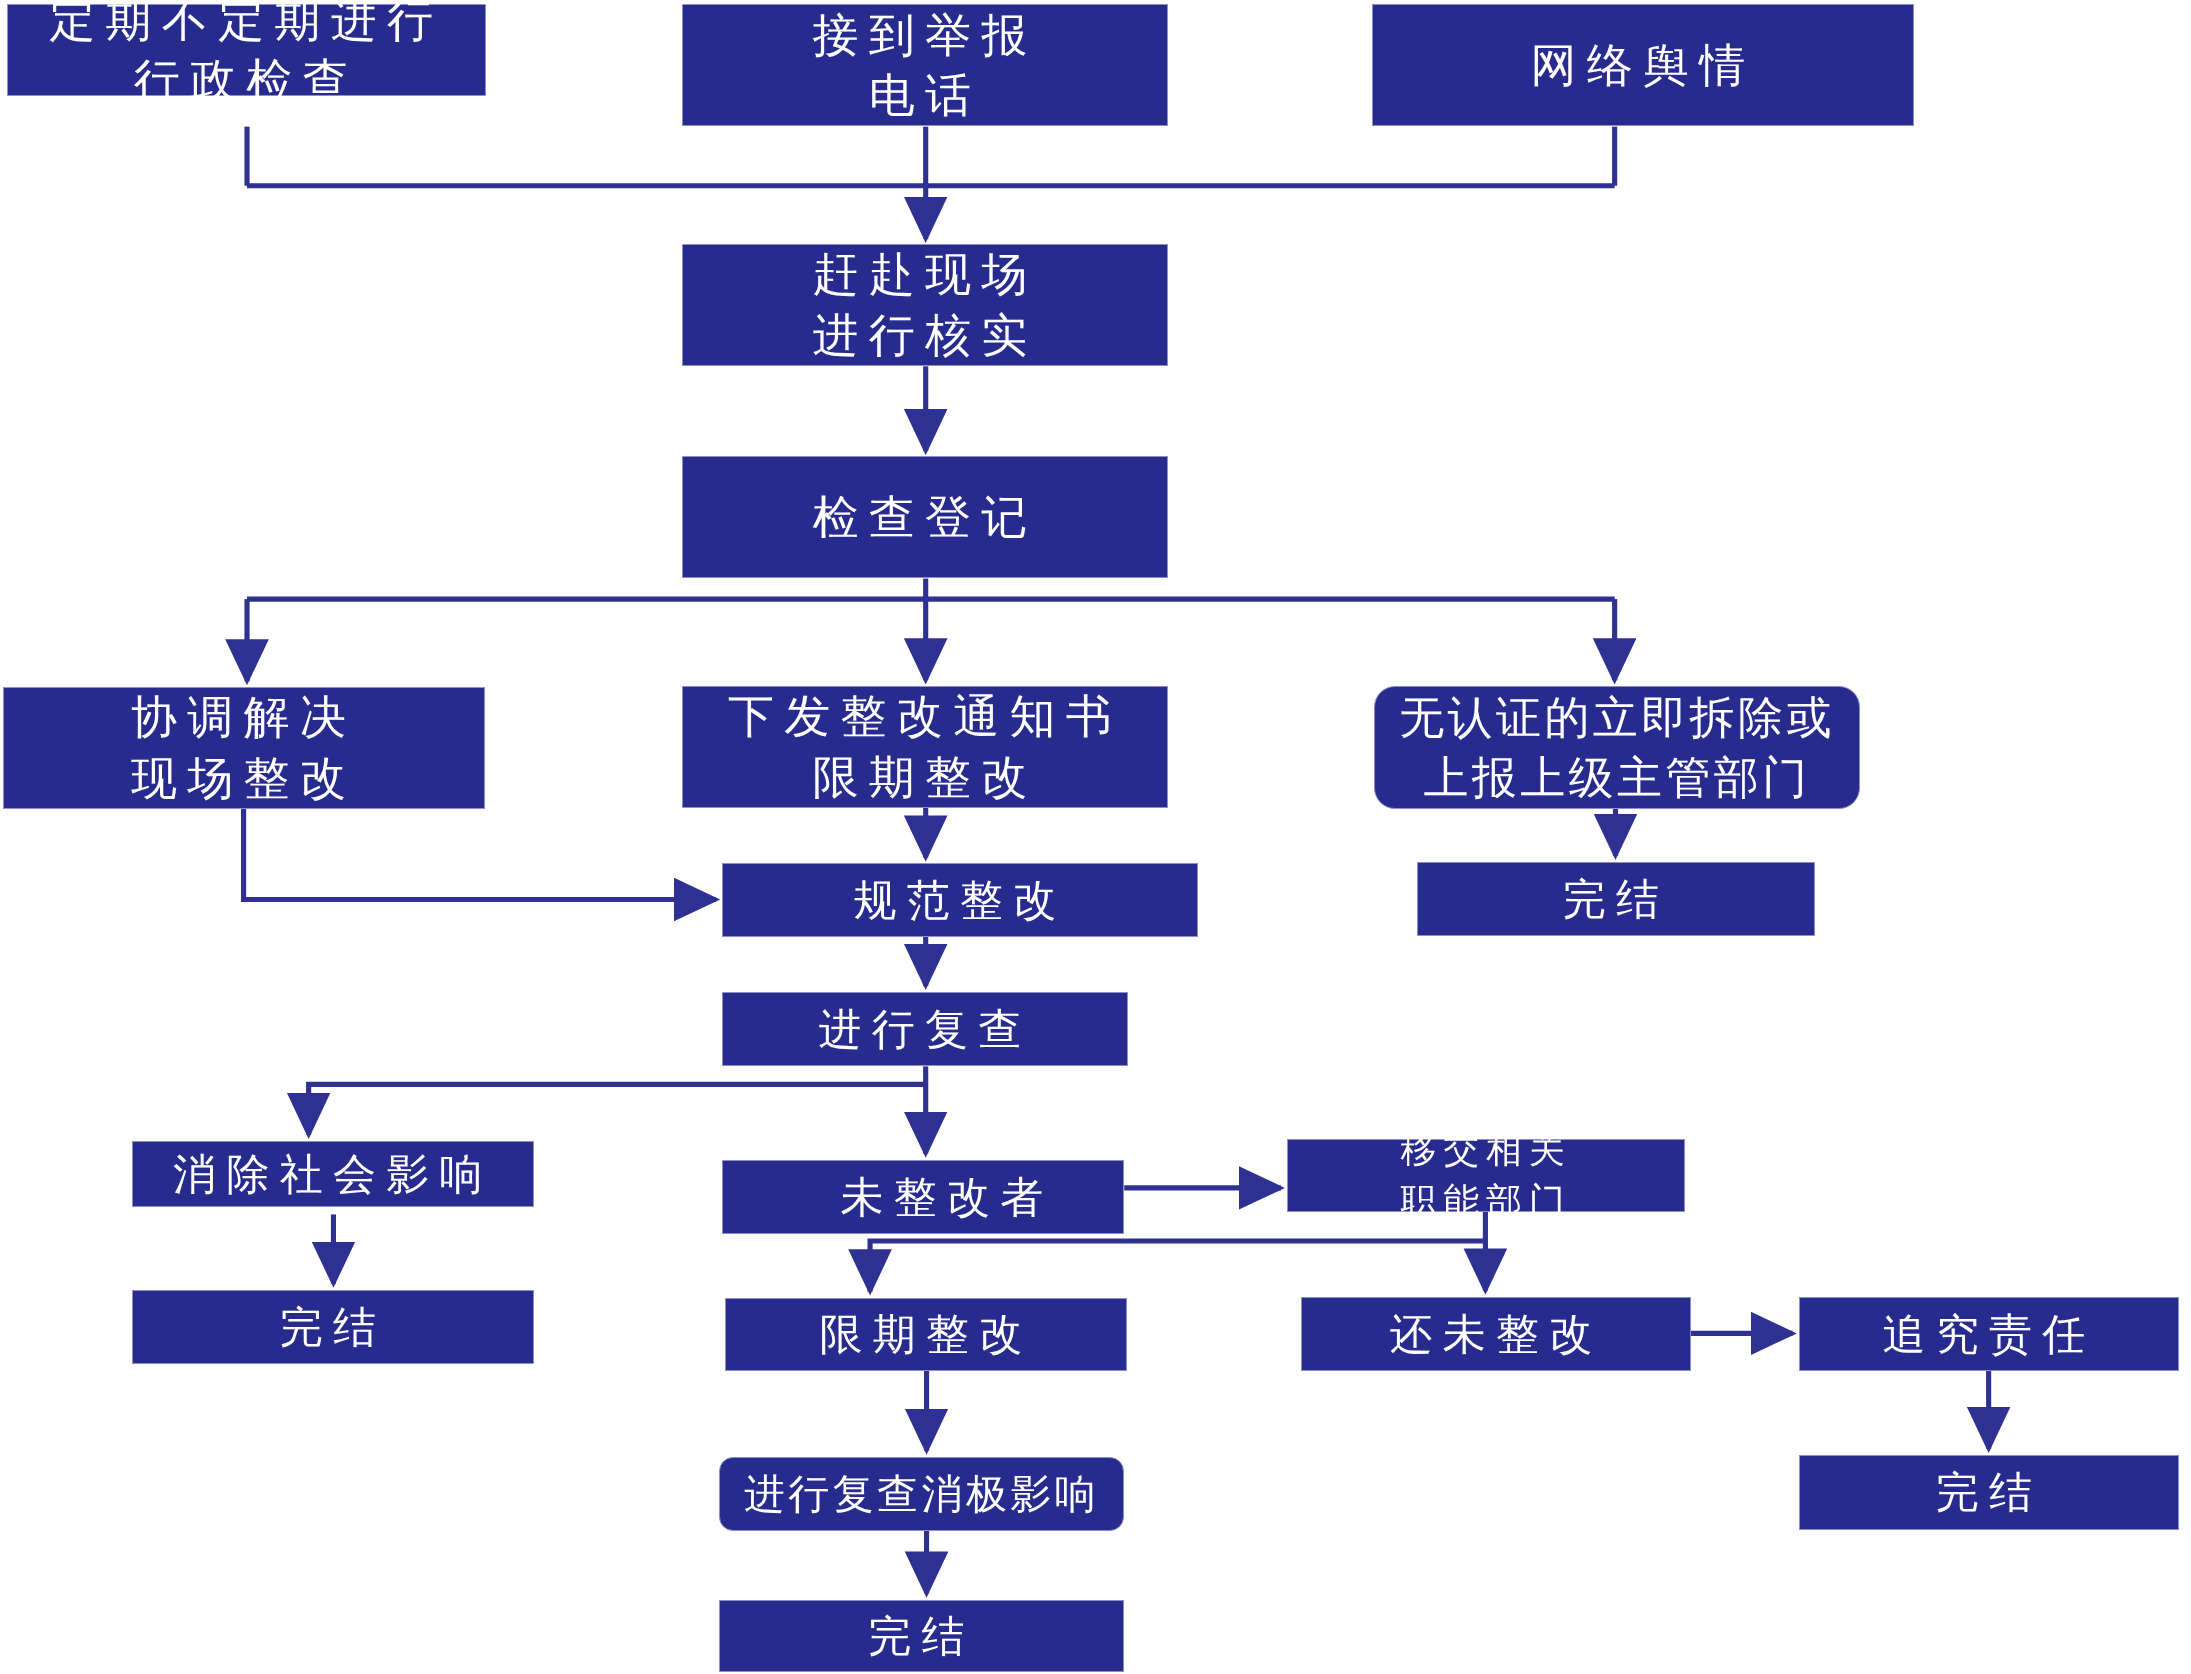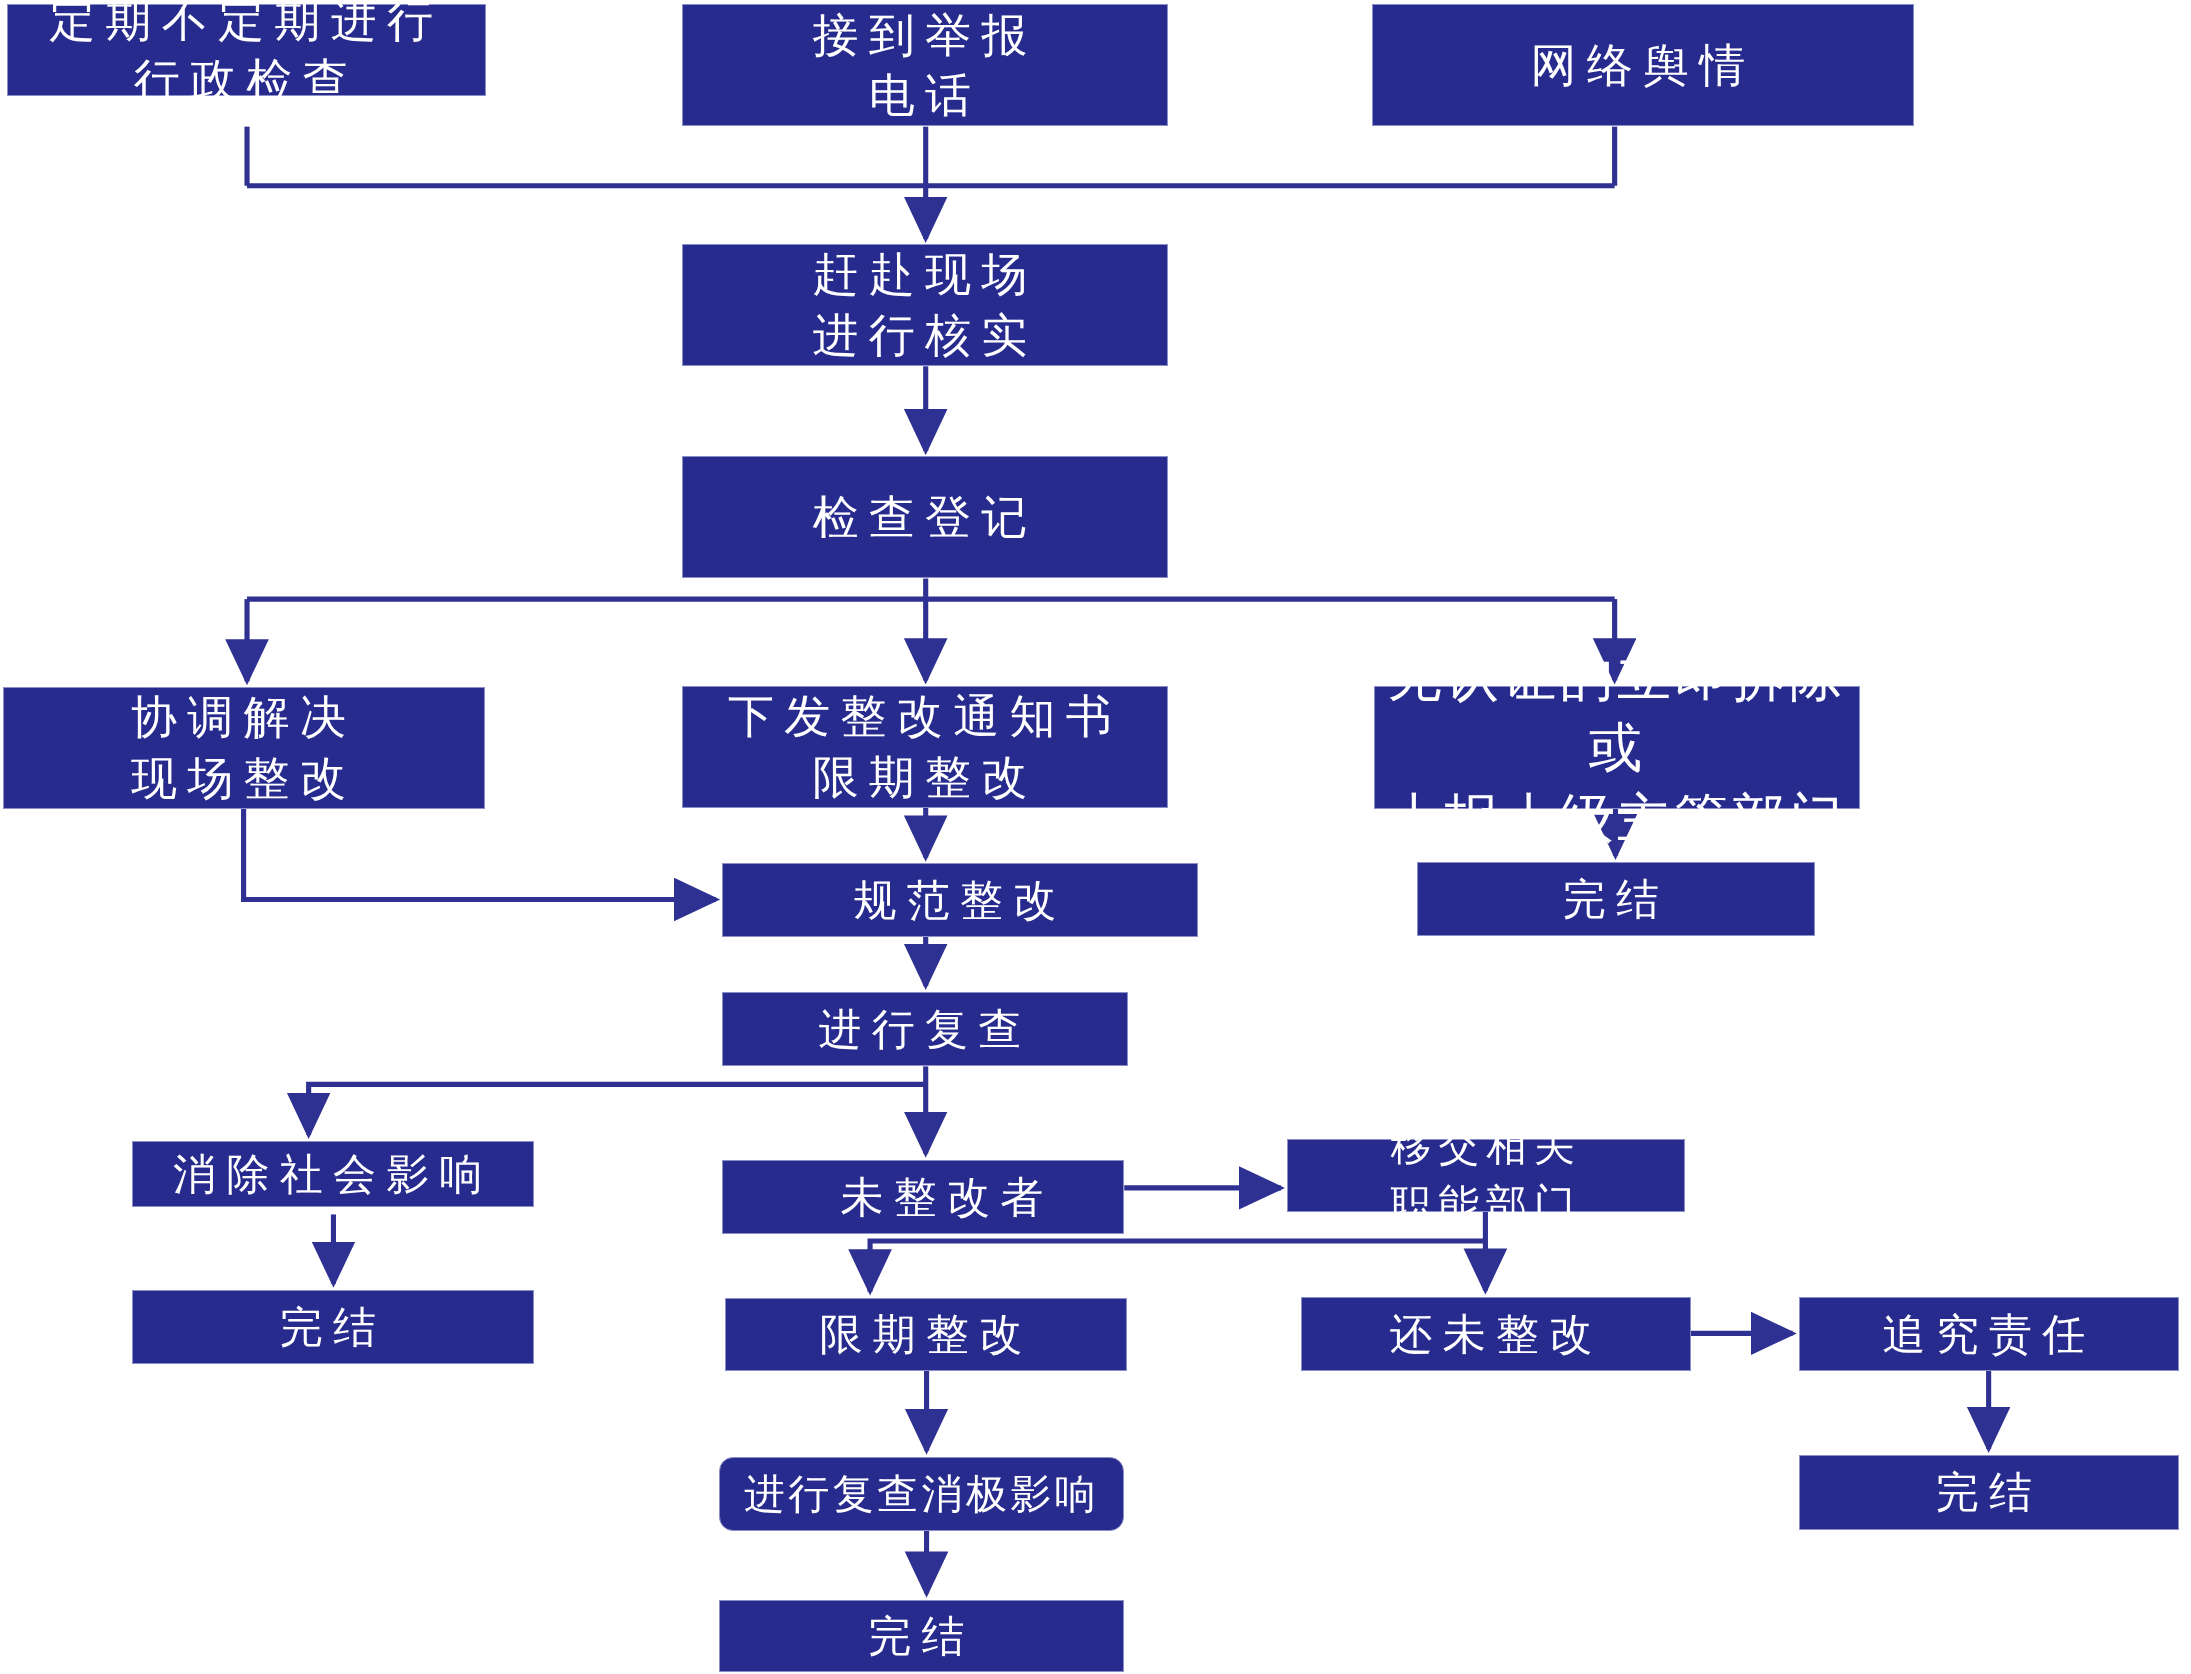--- a/index.html
+++ b/index.html
@@ -17,24 +17,24 @@
     display:flex;align-items:center;justify-content:center;
     text-align:center;
     color:#ffffff;
     background:#272b8e;
     border:1.7px solid #8d8fc9;
     white-space:pre-line;
     line-height:1.32;
     font-weight:500;
   }
   .node.large{font-size:46px;letter-spacing:10.3px;}
-  .node.large.tight{font-size:54px;letter-spacing:3.4px;}
+  .node.large.tight{font-size:45px;letter-spacing:3.4px;border-radius:21px;}
   .node.medium{font-size:43px;letter-spacing:10.3px;}
   .node.medium.tight{font-size:41px;letter-spacing:3.4px;border-radius:14px;}
-  .node.small{font-size:41px;letter-spacing:6.8px;line-height:1.4;}
+  .node.small{font-size:36px;letter-spacing:6.8px;line-height:1.4;}
 </style>
 </head>
 <body>
 
 <div class="canvas" style="background: rgb(255, 255, 255);">
   <svg class="connectors" viewBox="0 0 2560 1956" xmlns="http://www.w3.org/2000/svg">
     <defs>
       <marker id="arrowhead" markerWidth="10" markerHeight="9" refX="8.2" refY="4.25" orient="auto" markerUnits="strokeWidth">
         <path d="M0,0 L9,4.25 L0,8.5 Z" fill="#2e3192"></path>
       </marker>

